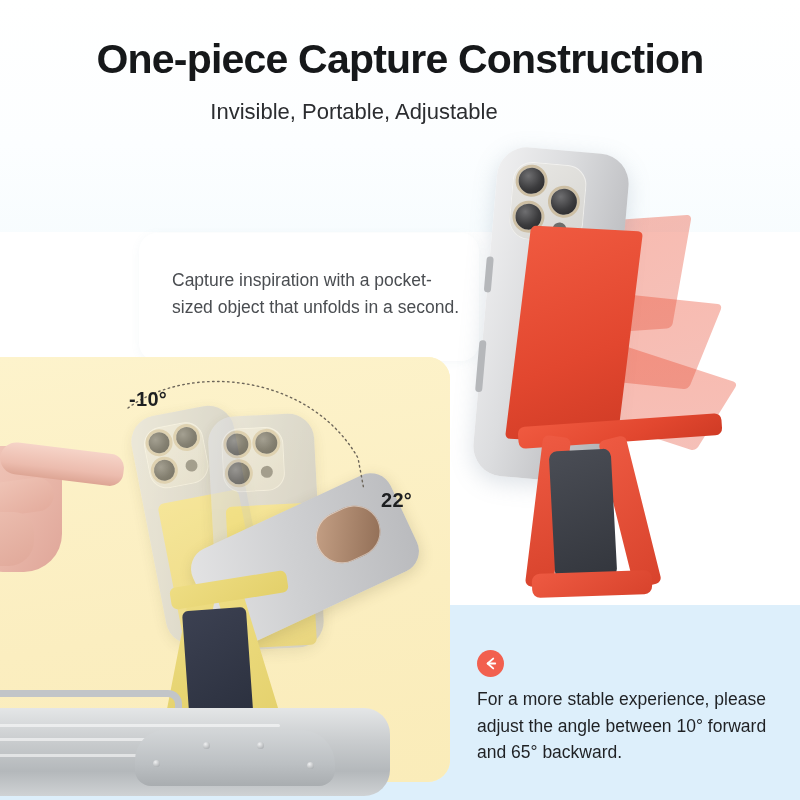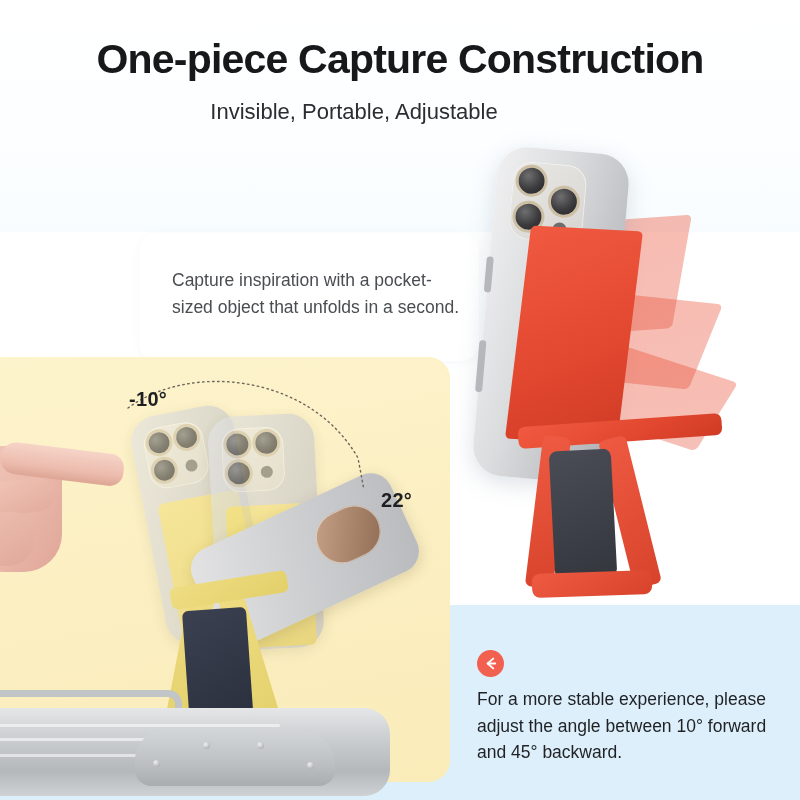--- a/index.html
+++ b/index.html
@@ -393,15 +393,15 @@
     <div class="r-dark-slot" style="left:112px; top:330px; width:62px; height:128px; transform:rotate(-3deg);"></div>
     <div class="red-leg" style="position:absolute; left:92px; top:452px; width:120px; height:24px; transform:rotate(-2deg); border-radius:8px;"></div>
   </div>
 
   <div class="note-badge">
     <svg width="17" height="17" viewBox="0 0 17 17" aria-hidden="true">
       <path d="M11.2 3.6 L5.6 8.5 L11.2 13.4" fill="none" stroke="#ffffff" stroke-width="1.9" stroke-linecap="round" stroke-linejoin="round"></path>
       <line x1="5.8" y1="8.5" x2="13.2" y2="8.5" stroke="#ffffff" stroke-width="1.9" stroke-linecap="round"></line>
     </svg>
   </div>
-  <div class="note-text">For a more stable experience, please adjust the angle between 10° forward and 45° backward.</div>
+  <div class="note-text">For a more stable experience, please adjust the angle between 10° forward and 65° backward.</div>
 
 </div>
 
 </body></html>

